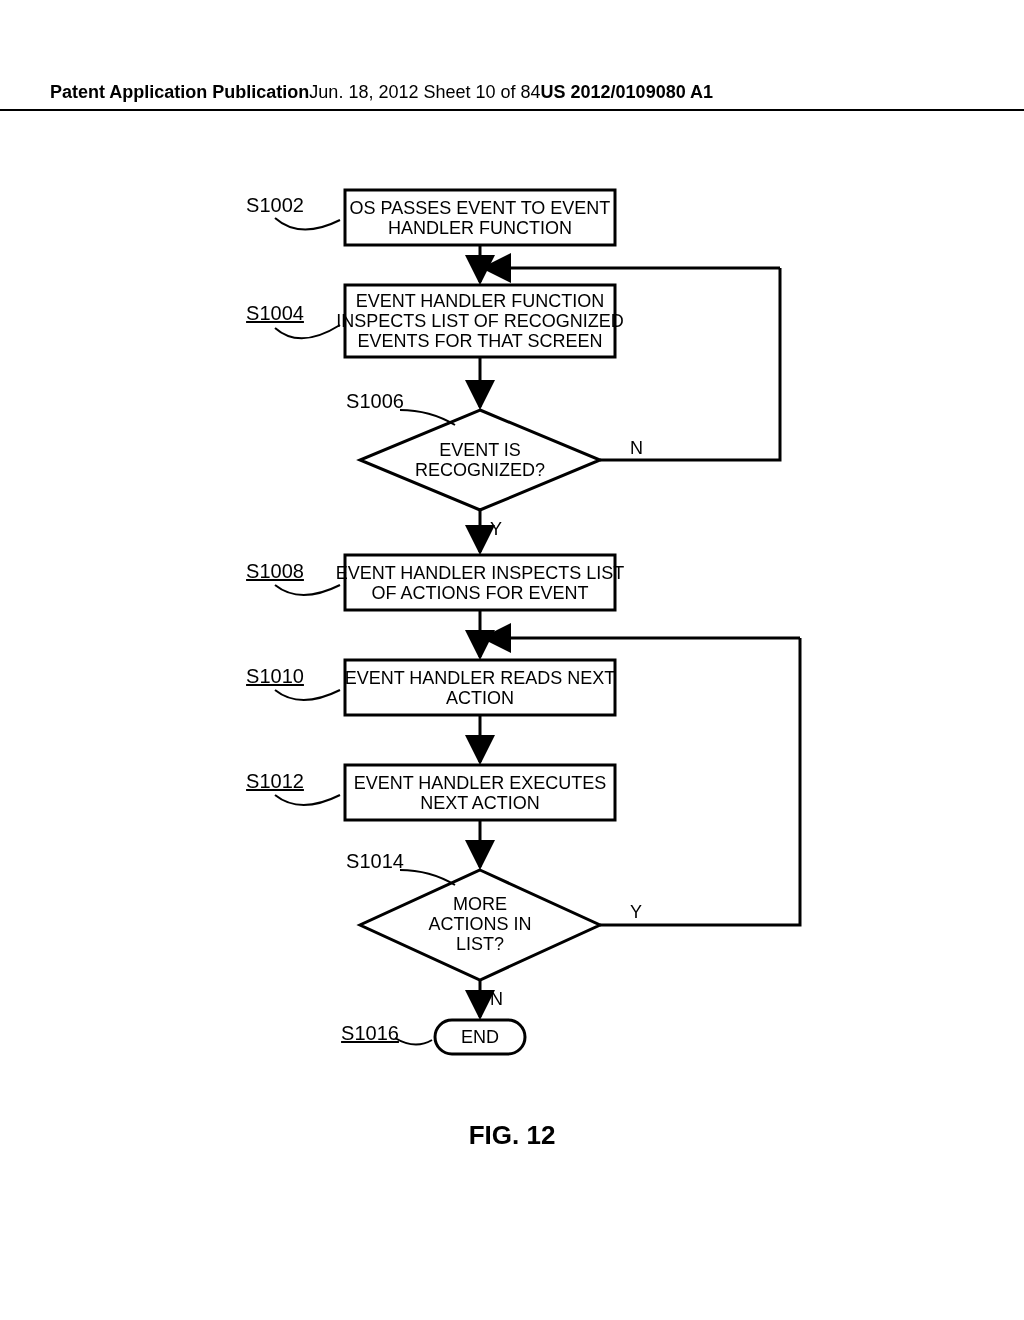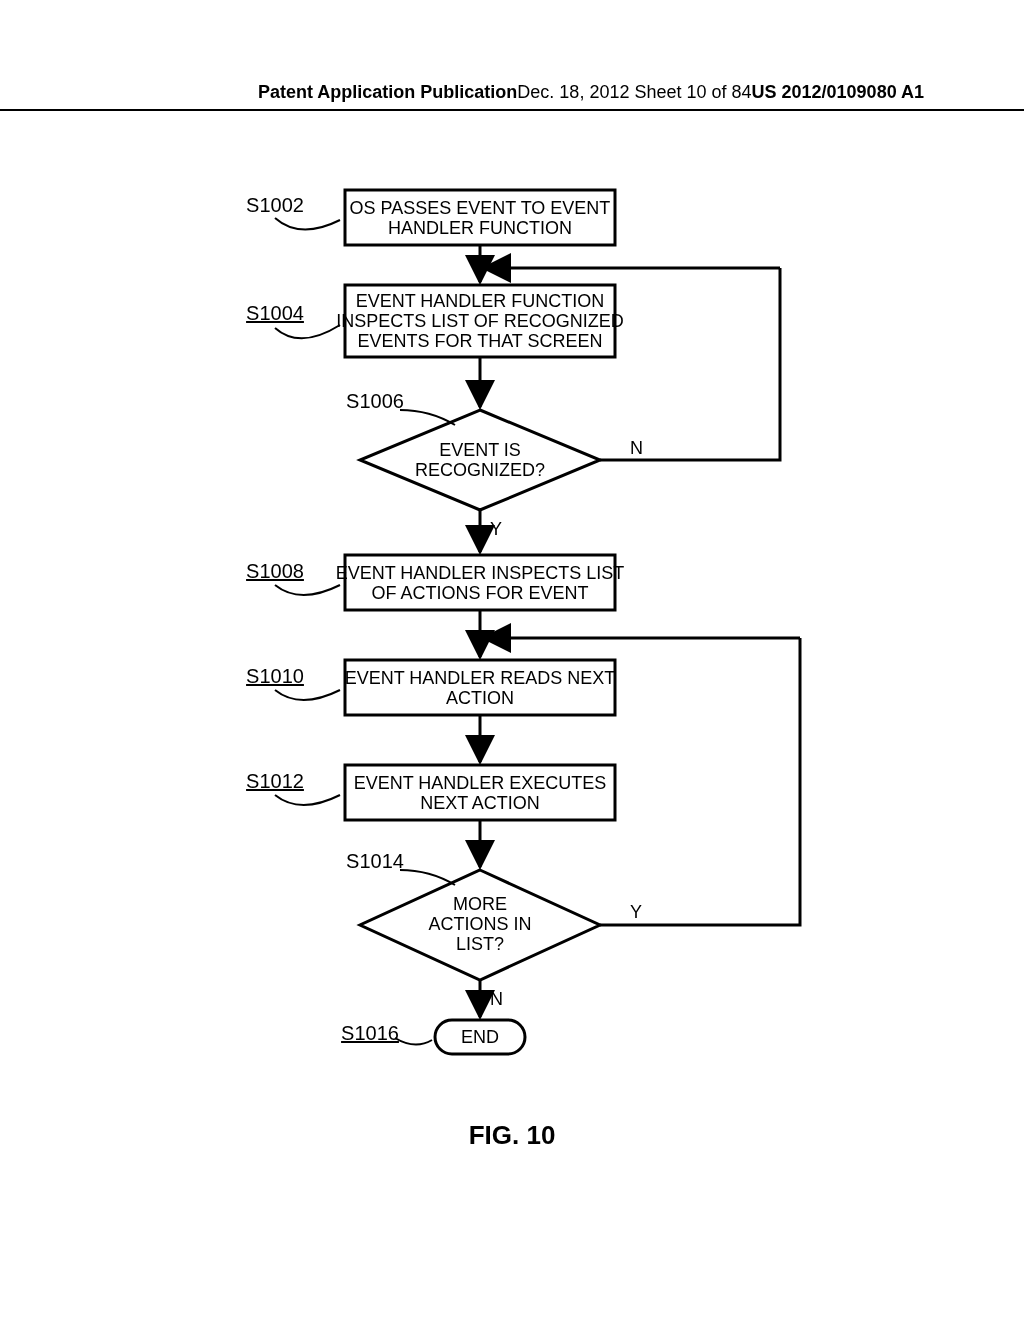--- a/index.html
+++ b/index.html
@@ -10,23 +10,23 @@
     height: 1320px;
     background: #fff;
     position: relative;
   }
   .header {
     position: absolute;
     top: 82px;
     left: 0;
     right: 0;
     border-bottom: 2px solid #000;
-    padding: 0 100px 6px 64px;
+    padding: 0 100px 6px 50px;
     display: flex;
-    justify-content: flex-end;
+    justify-content: flex-start;
     font-size: 18px;
   }
   .header .left { font-weight: bold; }
   .header .mid  { }
   .header .right { font-weight: bold; }
   .diagram {
     position: absolute;
     top: 160px;
     left: 0;
     width: 1024px;
@@ -40,21 +40,21 @@
     font-size: 26px;
     font-weight: bold;
   }
   text { font-family: Arial, Helvetica, sans-serif; }
 </style>
 </head>
 <body>
 
 <div class="header">
   <span class="left">Patent Application Publication</span>
-  <span class="mid">Dec. 18, 2012  Sheet 10 of 84</span>
+  <span class="mid">Jun. 18, 2012  Sheet 10 of 84</span>
   <span class="right">US 2012/0109080 A1</span>
 </div>
 
 <svg class="diagram" width="1024" height="960" viewBox="0 0 1024 960">
   <defs>
     <marker id="arrow" markerWidth="10" markerHeight="10" refX="9" refY="5" orient="auto">
       <path d="M0,0 L10,5 L0,10 z" fill="#000"></path>
     </marker>
   </defs>
 
@@ -159,13 +159,13 @@
   <g>
     <rect x="435" y="860" width="90" height="34" rx="17" ry="17" fill="#fff" stroke="#000" stroke-width="3"></rect>
     <text x="480" y="883" text-anchor="middle" font-size="18">END</text>
   </g>
   <g>
     <text x="370" y="880" text-anchor="middle" font-size="20" text-decoration="underline">S1016</text>
     <path d="M395,878 Q415,890 432,880" fill="none" stroke="#000" stroke-width="2"></path>
   </g>
 </svg>
 
-<div class="figcap">FIG. 10</div>
+<div class="figcap">FIG. 12</div>
 
 </body></html>

